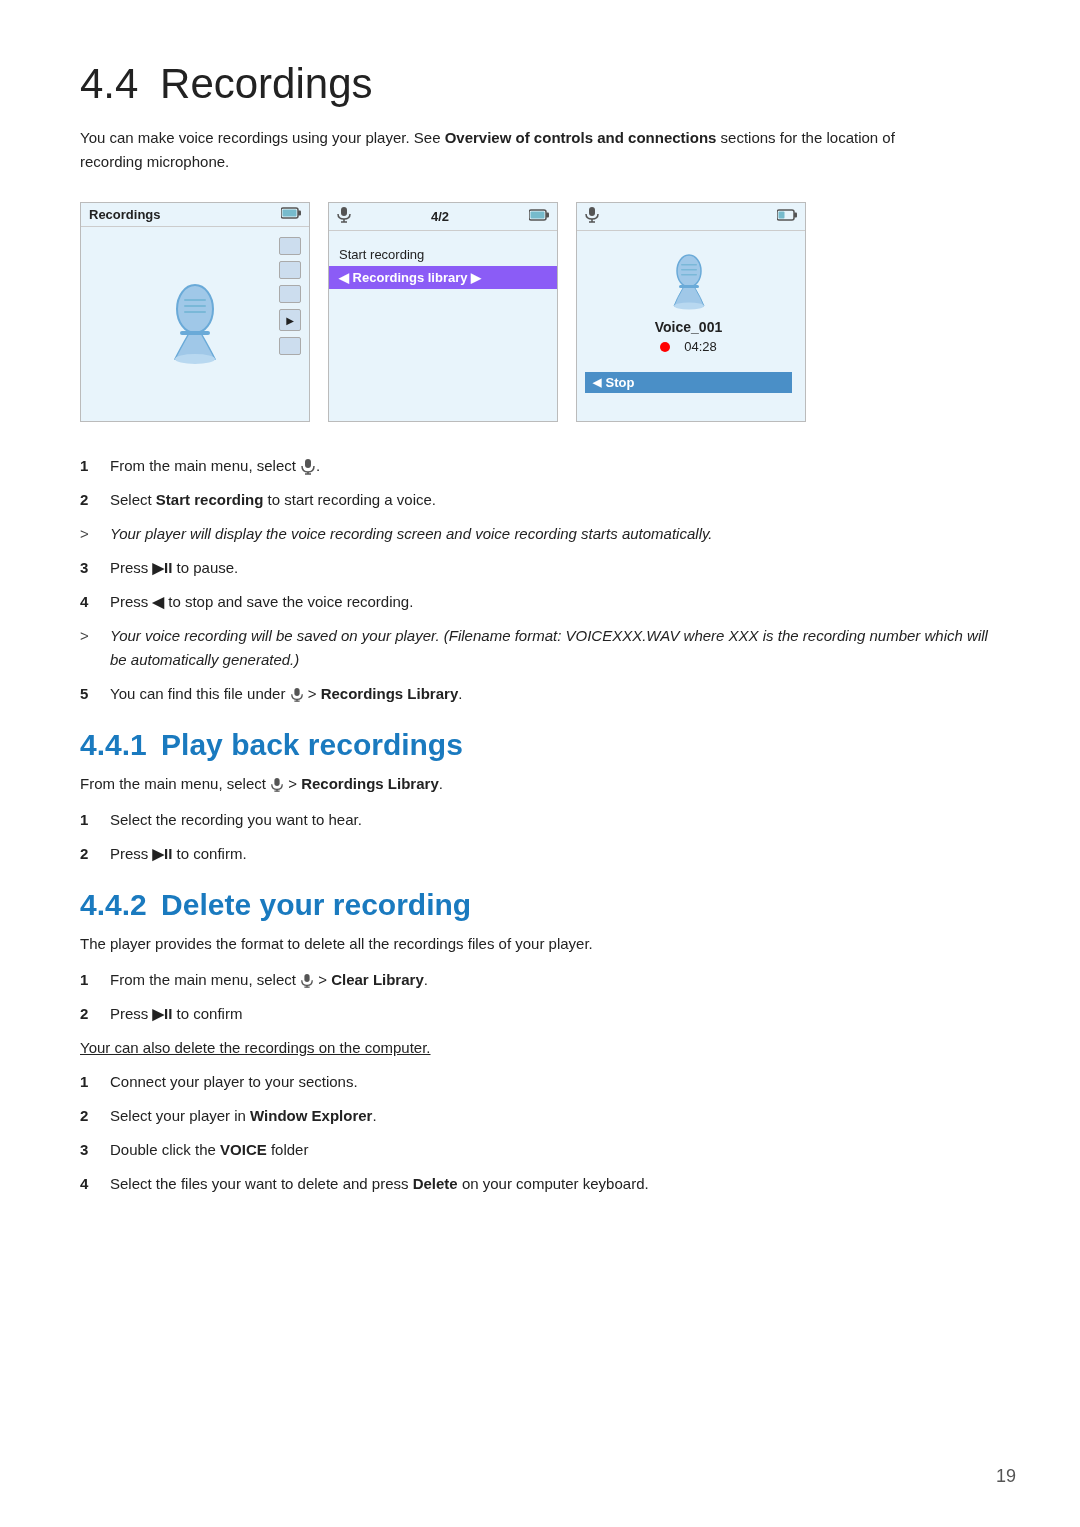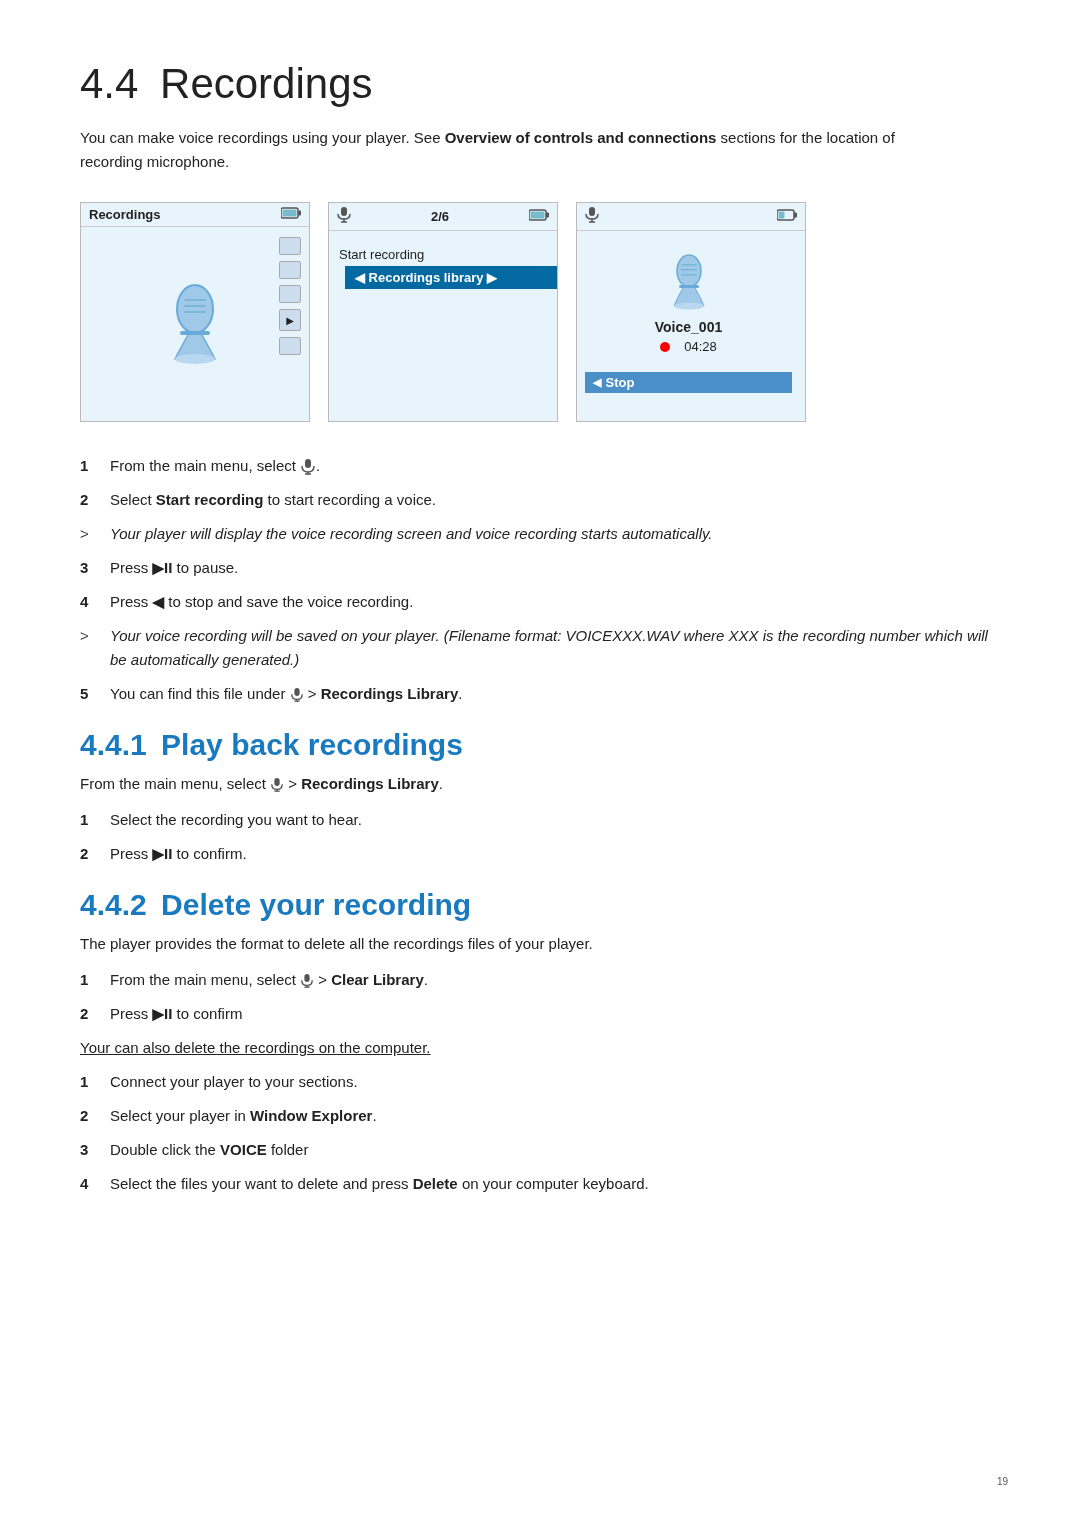--- a/index.html
+++ b/index.html
@@ -102,24 +102,23 @@
     .screen2-menu {
       width: 100%;
       padding: 4px 0;
     }
     .screen2-menu-item {
       padding: 4px 10px;
       font-size: 13px;
       color: #222;
     }
     .screen2-menu-item.highlighted {
-      background: #0369a1;
+      background: #8b5cf6;
       color: #fff;
       font-weight: bold;
-      margin-left: 16px;
     }
     .screen2-header-center {
       text-align: center;
       flex: 1;
     }
 
     
     .screen3-body {
       display: flex;
       flex-direction: column;
@@ -209,22 +208,22 @@
       margin-bottom: 10px;
     }
     h2.sub-heading .sub-num {
       margin-right: 6px;
     }
 
     
     .page-number {
       position: absolute;
       bottom: 40px;
-      right: 72px;
-      font-size: 10px;
+      right: 64px;
+      font-size: 18px;
       color: #555;
     }
 
     .recordings-header-label {
       font-size: 13px;
       font-weight: bold;
     }
   </style>
 </head>
 <body>
@@ -278,21 +277,21 @@
   <div class="screenshot-box">
     <div class="screenshot-header">
       <span>
         <svg width="14" height="16" viewBox="0 0 14 16">
           <rect x="4" y="0" width="6" height="9" rx="3" fill="#555"></rect>
           <path d="M1 7 Q1 12 7 12 Q13 12 13 7" fill="none" stroke="#555" stroke-width="1.5"></path>
           <line x1="7" y1="12" x2="7" y2="15" stroke="#555" stroke-width="1.5"></line>
           <line x1="4" y1="15" x2="10" y2="15" stroke="#555" stroke-width="1.5"></line>
         </svg>
       </span>
-      <span class="screen2-header-center">2/6</span>
+      <span class="screen2-header-center">4/2</span>
       <span>
         <svg width="20" height="12" viewBox="0 0 20 12">
           <rect x="0" y="1" width="17" height="10" rx="2" fill="none" stroke="#555" stroke-width="1.5"></rect>
           <rect x="17" y="3.5" width="3" height="5" rx="1" fill="#555"></rect>
           <rect x="1.5" y="2.5" width="14" height="7" rx="1" fill="#7bc"></rect>
         </svg>
       </span>
     </div>
     <div class="screenshot-body" style="justify-content:flex-start; padding:8px 0;">
       <div class="screen2-menu">

